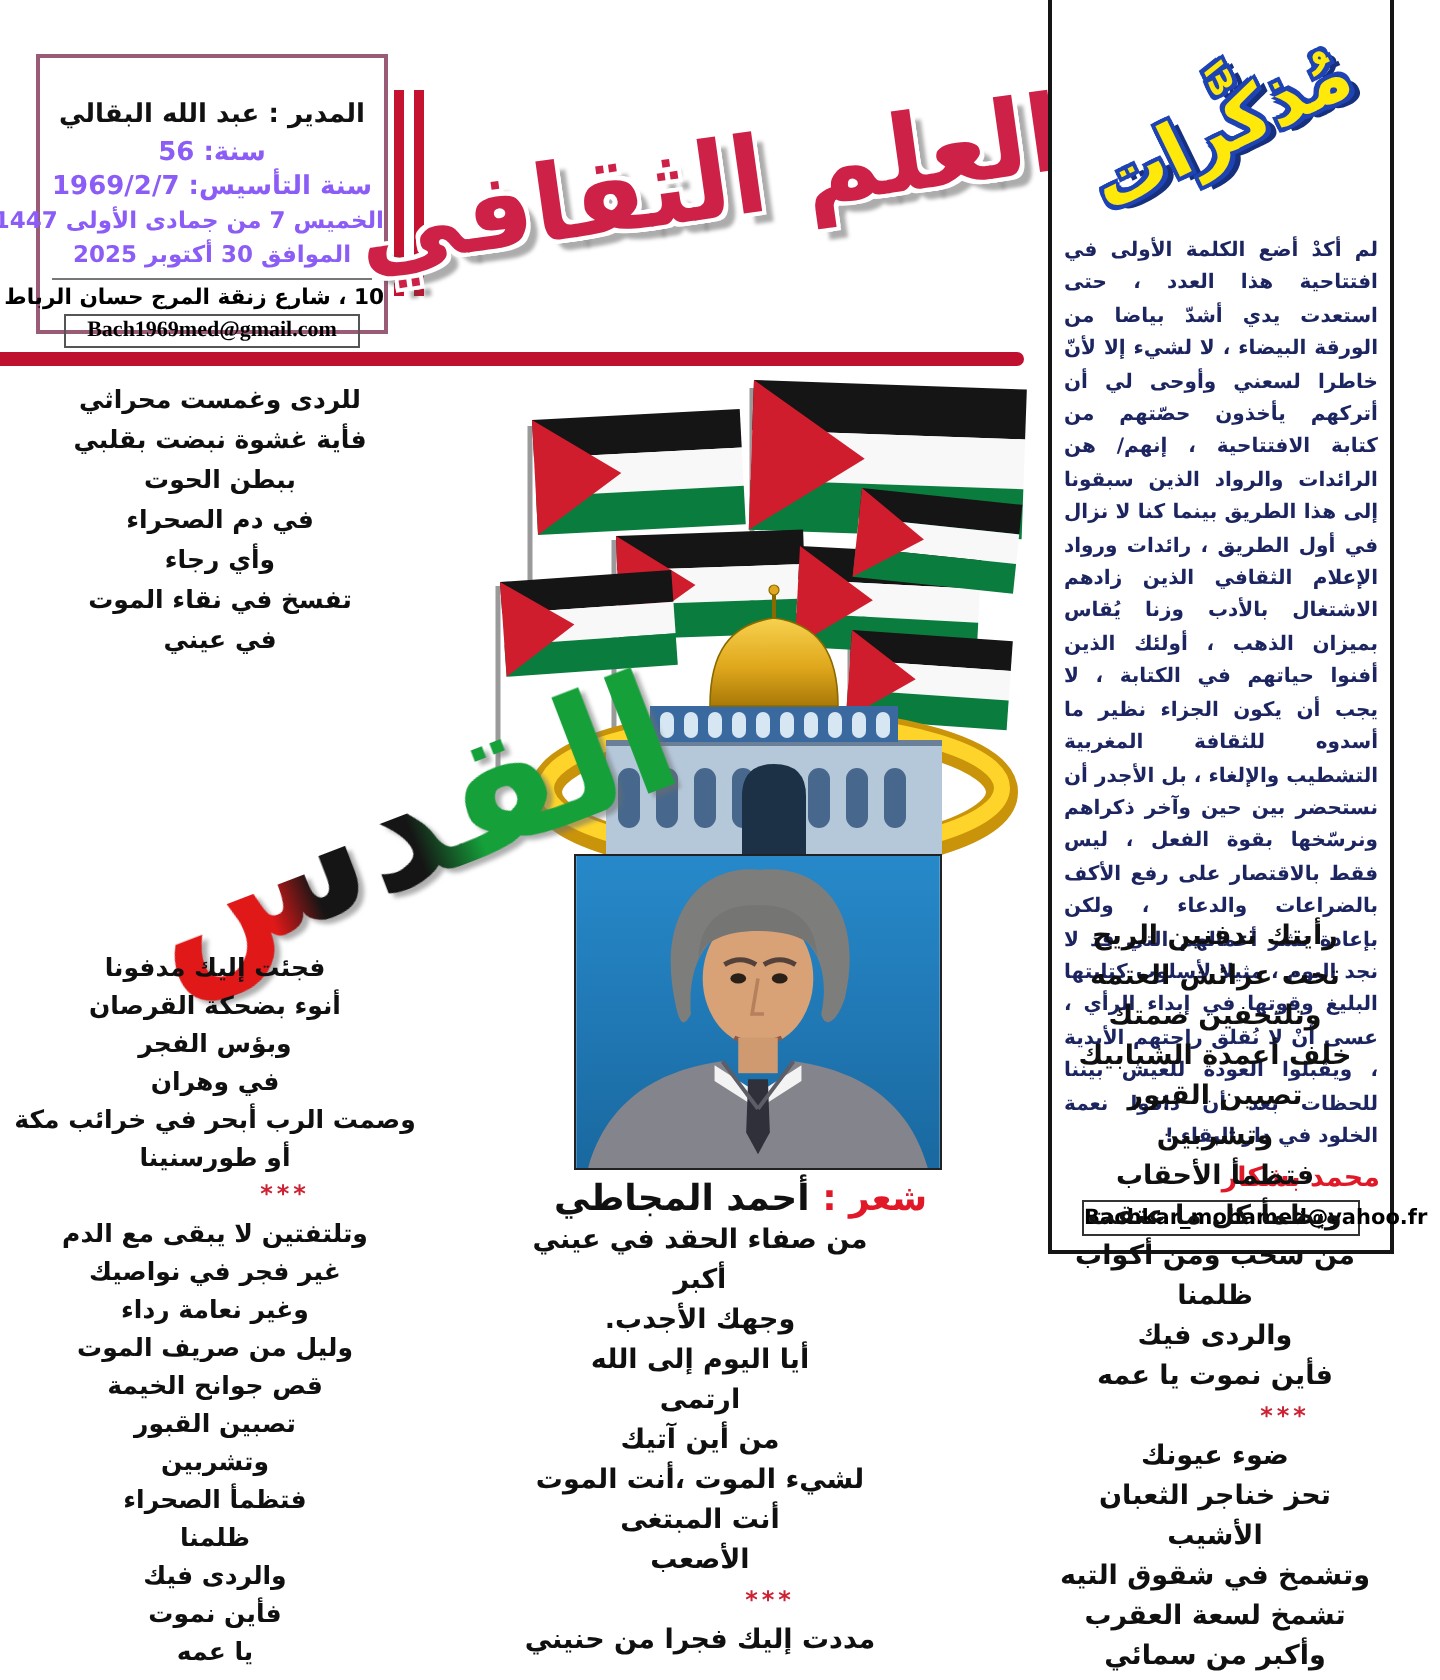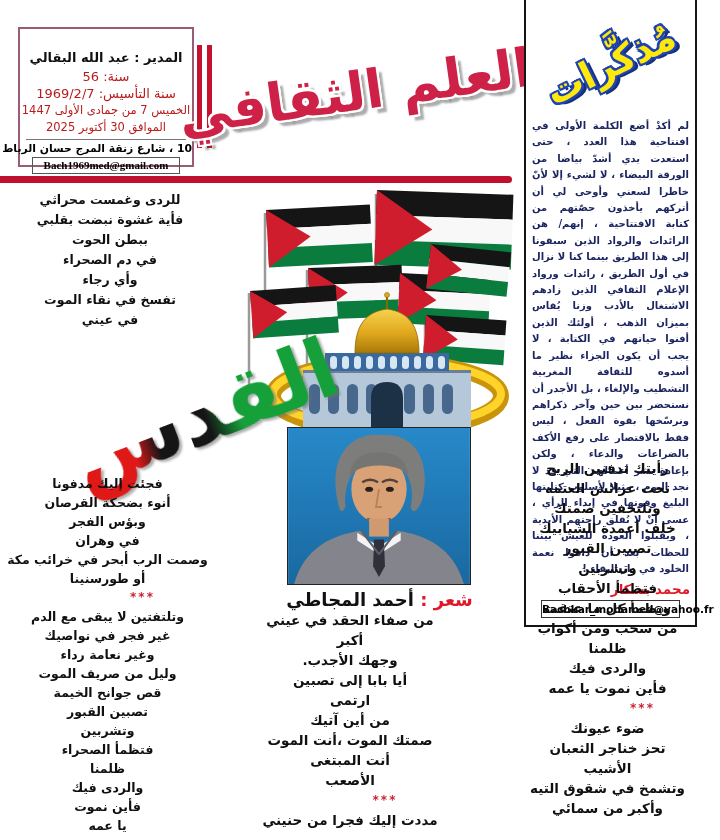--- a/index.html
+++ b/index.html
@@ -5,21 +5,21 @@
   html,body{margin:0;padding:0;background:#e8e8e8;}
   .page{position:relative;width:720px;height:840px;background:#ffffff;overflow:hidden;
         font-family:"DejaVu Sans",sans-serif;}
 
   
   .director-box{position:absolute;left:18px;top:27px;width:176px;height:140px;
     border:2px solid #9a5b76;box-sizing:border-box;background:#fff;direction:rtl;
     text-align:center;padding-top:21px;}
   .d-name{font-size:13px;font-weight:bold;color:#111;margin-bottom:3px;
     text-shadow:1px 1px 0 #fff,-1px -1px 0 #fff,0 0 2px #fff;}
-  .d-line{font-size:13px;font-weight:normal;color:#b91c1c;line-height:17px;white-space:nowrap;}
+  .d-line{font-size:13px;font-weight:bold;color:#8b5cf6;line-height:17px;white-space:nowrap;}
   .d-line.sm{font-size:11.5px;}
   .d-sep{border-top:1.5px solid #777;margin:3px 6px 2px 6px;}
   .d-address{font-size:10.8px;font-weight:bold;white-space:nowrap;}
   .d-email{border:1.5px solid #555;margin:2px 12px 0 12px;direction:ltr;
     font-family:"Liberation Serif",serif;font-size:11px;font-weight:bold;line-height:15px;}
 
   .red-bars{position:absolute;left:197px;top:45px;height:103px;width:15px;
     border-left:5px solid #c41230;border-right:5px solid #c41230;box-sizing:border-box;}
 
   .main-title{position:absolute;left:202px;top:16px;width:306px;height:150px;
@@ -54,21 +54,21 @@
     display:flex;align-items:center;justify-content:center;direction:rtl;
     transform:rotate(-21deg);font-size:82px;font-weight:bold;white-space:nowrap;
     background:linear-gradient(90deg,#e01818 0%,#e01818 25%,#151515 33%,#151515 50%,#15a03a 60%,#15a03a 100%);
     -webkit-background-clip:text;background-clip:text;color:transparent;
     filter:drop-shadow(2px 3px 1px rgba(110,110,110,.55));}
   @supports not (background-clip:text){.quds{background:none;color:#15a03a;}}
 
   .photo{position:absolute;left:287px;top:427px;width:184px;height:158px;
     border:1px solid #222;box-sizing:border-box;}
   .photo svg{display:block;}
-  .caption{position:absolute;left:277px;top:589px;width:205px;text-align:center;
+  .caption{position:absolute;left:277px;top:589px;width:205px;text-align:left;
     direction:rtl;font-size:18px;font-weight:bold;color:#111;white-space:nowrap;}
   .caption .red{color:#e01828;}
 
   
   .poem{position:absolute;direction:rtl;text-align:center;font-weight:bold;color:#101010;}
   .poem .pline{white-space:nowrap;}
   .poem .sep{color:#cc2233;margin-left:70px;font-size:12px;letter-spacing:2px;}
   .left-top{right:505px;top:190px;width:210px;font-size:12.5px;line-height:20px;}
   .left-bottom{right:505px;top:474px;width:215px;font-size:12.5px;line-height:19px;}
   .mid-col{right:260px;top:610px;width:220px;font-size:13.5px;line-height:20px;}
@@ -239,24 +239,24 @@
       <div class="pline">ظلمنا</div>
       <div class="pline">والردى فيك</div>
       <div class="pline">فأين نموت</div>
       <div class="pline">يا عمه</div>
     </div>
 
   <div class="poem mid-col">
       <div class="pline">من صفاء الحقد في عيني</div>
       <div class="pline">أكبر</div>
       <div class="pline">وجهك الأجدب.</div>
-      <div class="pline">أيا بابا إلى تصبين</div>
+      <div class="pline">أيا اليوم إلى الله</div>
       <div class="pline">ارتمى</div>
       <div class="pline">من أين آتيك</div>
-      <div class="pline">صمتك الموت ،أنت الموت</div>
+      <div class="pline">لشيء الموت ،أنت الموت</div>
       <div class="pline">أنت المبتغى</div>
       <div class="pline">الأصعب</div>
       <div class="pline sep">***</div>
       <div class="pline">مددت إليك فجرا من حنيني</div>
     </div>
 
   <div class="poem right-col">
       <div class="pline">رأيتك تدفنين الريح</div>
       <div class="pline">تحت عرائش العتمه</div>
       <div class="pline">وتلتحفين صمتك</div>
@@ -267,16 +267,17 @@
       <div class="pline">ويظمأ كل ما عتقت</div>
       <div class="pline">من سحب ومن أكواب</div>
       <div class="pline">ظلمنا</div>
       <div class="pline">والردى فيك</div>
       <div class="pline">فأين نموت يا عمه</div>
       <div class="pline sep">***</div>
       <div class="pline">ضوء عيونك</div>
       <div class="pline">تحز خناجر الثعبان</div>
       <div class="pline">الأشيب</div>
       <div class="pline">وتشمخ في شقوق التيه</div>
+      <div class="pline">تشمخ لسعة العقرب</div>
       <div class="pline">وأكبر من سمائي</div>
     </div>
 
 </div>
 
 </body></html>

